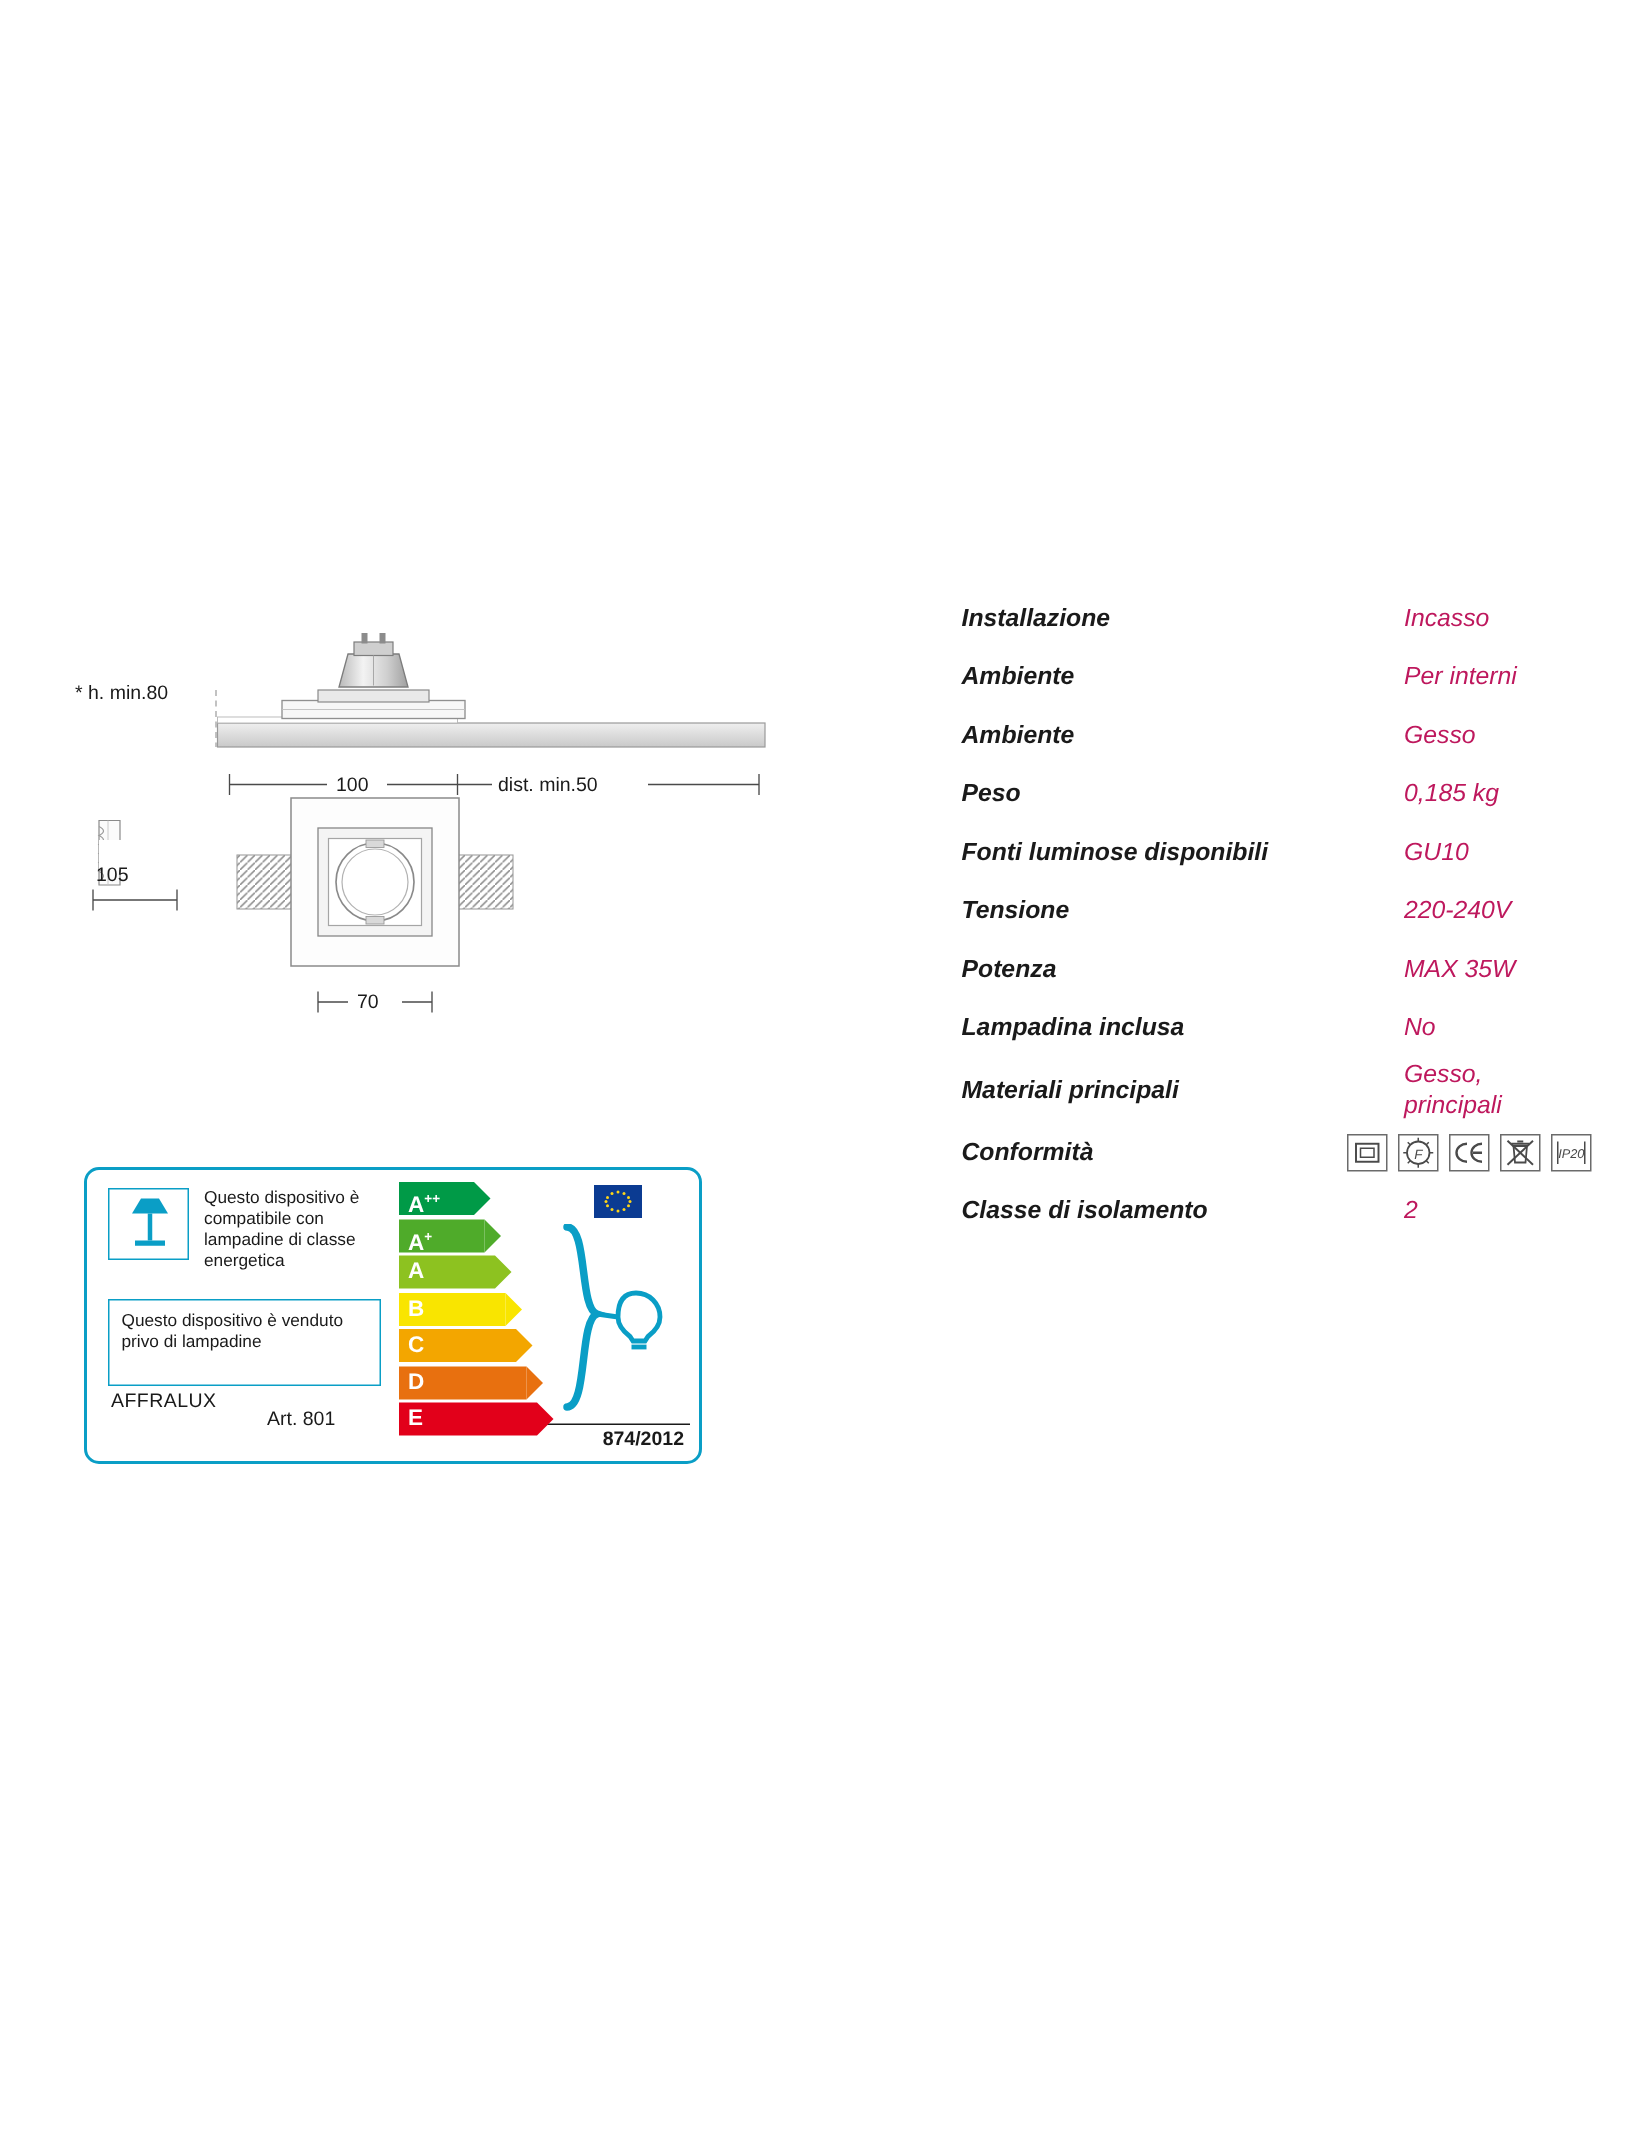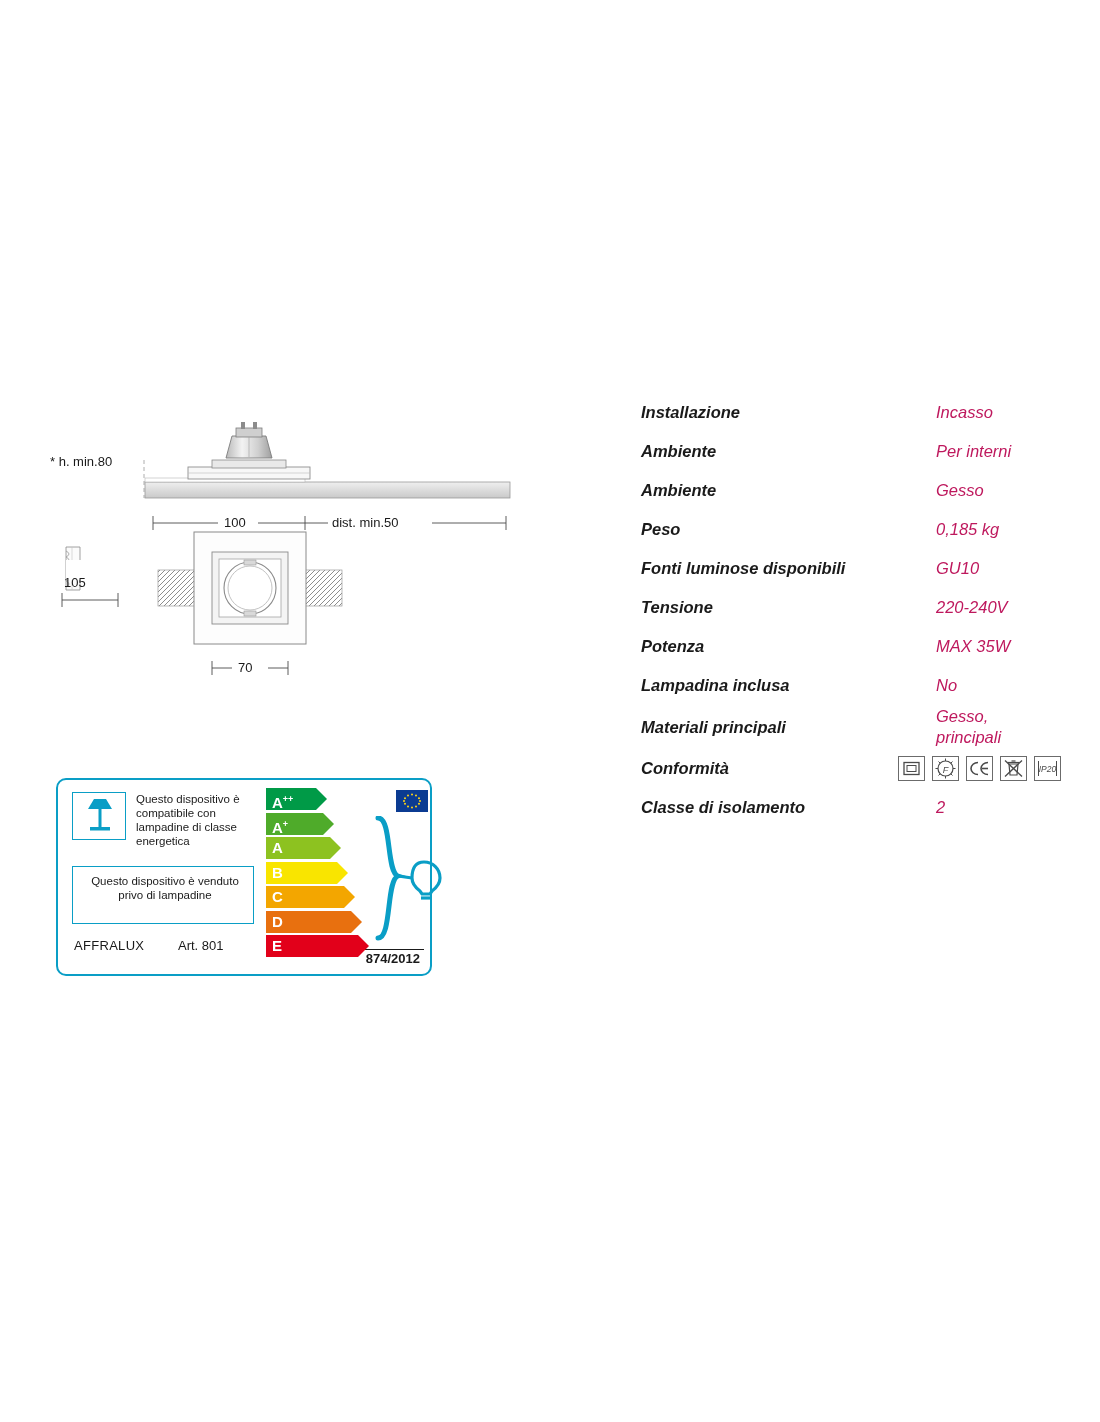--- a/index.html
+++ b/index.html
@@ -30,21 +30,21 @@
     font-family: "Liberation Sans", sans-serif;
     font-size: 13px;
     fill: #1a1a1a;
   }
 
   
   #energy-label {
     position: absolute;
     left: 56px;
     top: 778px;
-    width: 376px;
+    width: 412px;
     height: 198px;
     border: 2px solid #0a9ec6;
     border-radius: 10px;
     box-sizing: border-box;
     background: #fff;
   }
   .el-inner {
     position: absolute;
     inset: 0;
   }
@@ -68,35 +68,34 @@
     color: #1a1a1a;
   }
   .el-box2 {
     position: absolute;
     left: 14px;
     top: 86px;
     width: 182px;
     height: 58px;
     border: 1.6px solid #0a9ec6;
     box-sizing: border-box;
-    text-align: center;
   }
   .el-text2 {
     position: absolute;
     left: 8px;
     top: 7px;
     width: 168px;
     font-size: 11.5px;
     line-height: 14px;
     color: #1a1a1a;
   }
   .el-brand {
     position: absolute;
     left: 16px;
-    top: 158px;
+    top: 146px;
     font-size: 13px;
     letter-spacing: .3px;
   }
   .el-art {
     position: absolute;
     left: 120px;
     top: 158px;
     font-size: 13px;
     text-align: center;
   }

